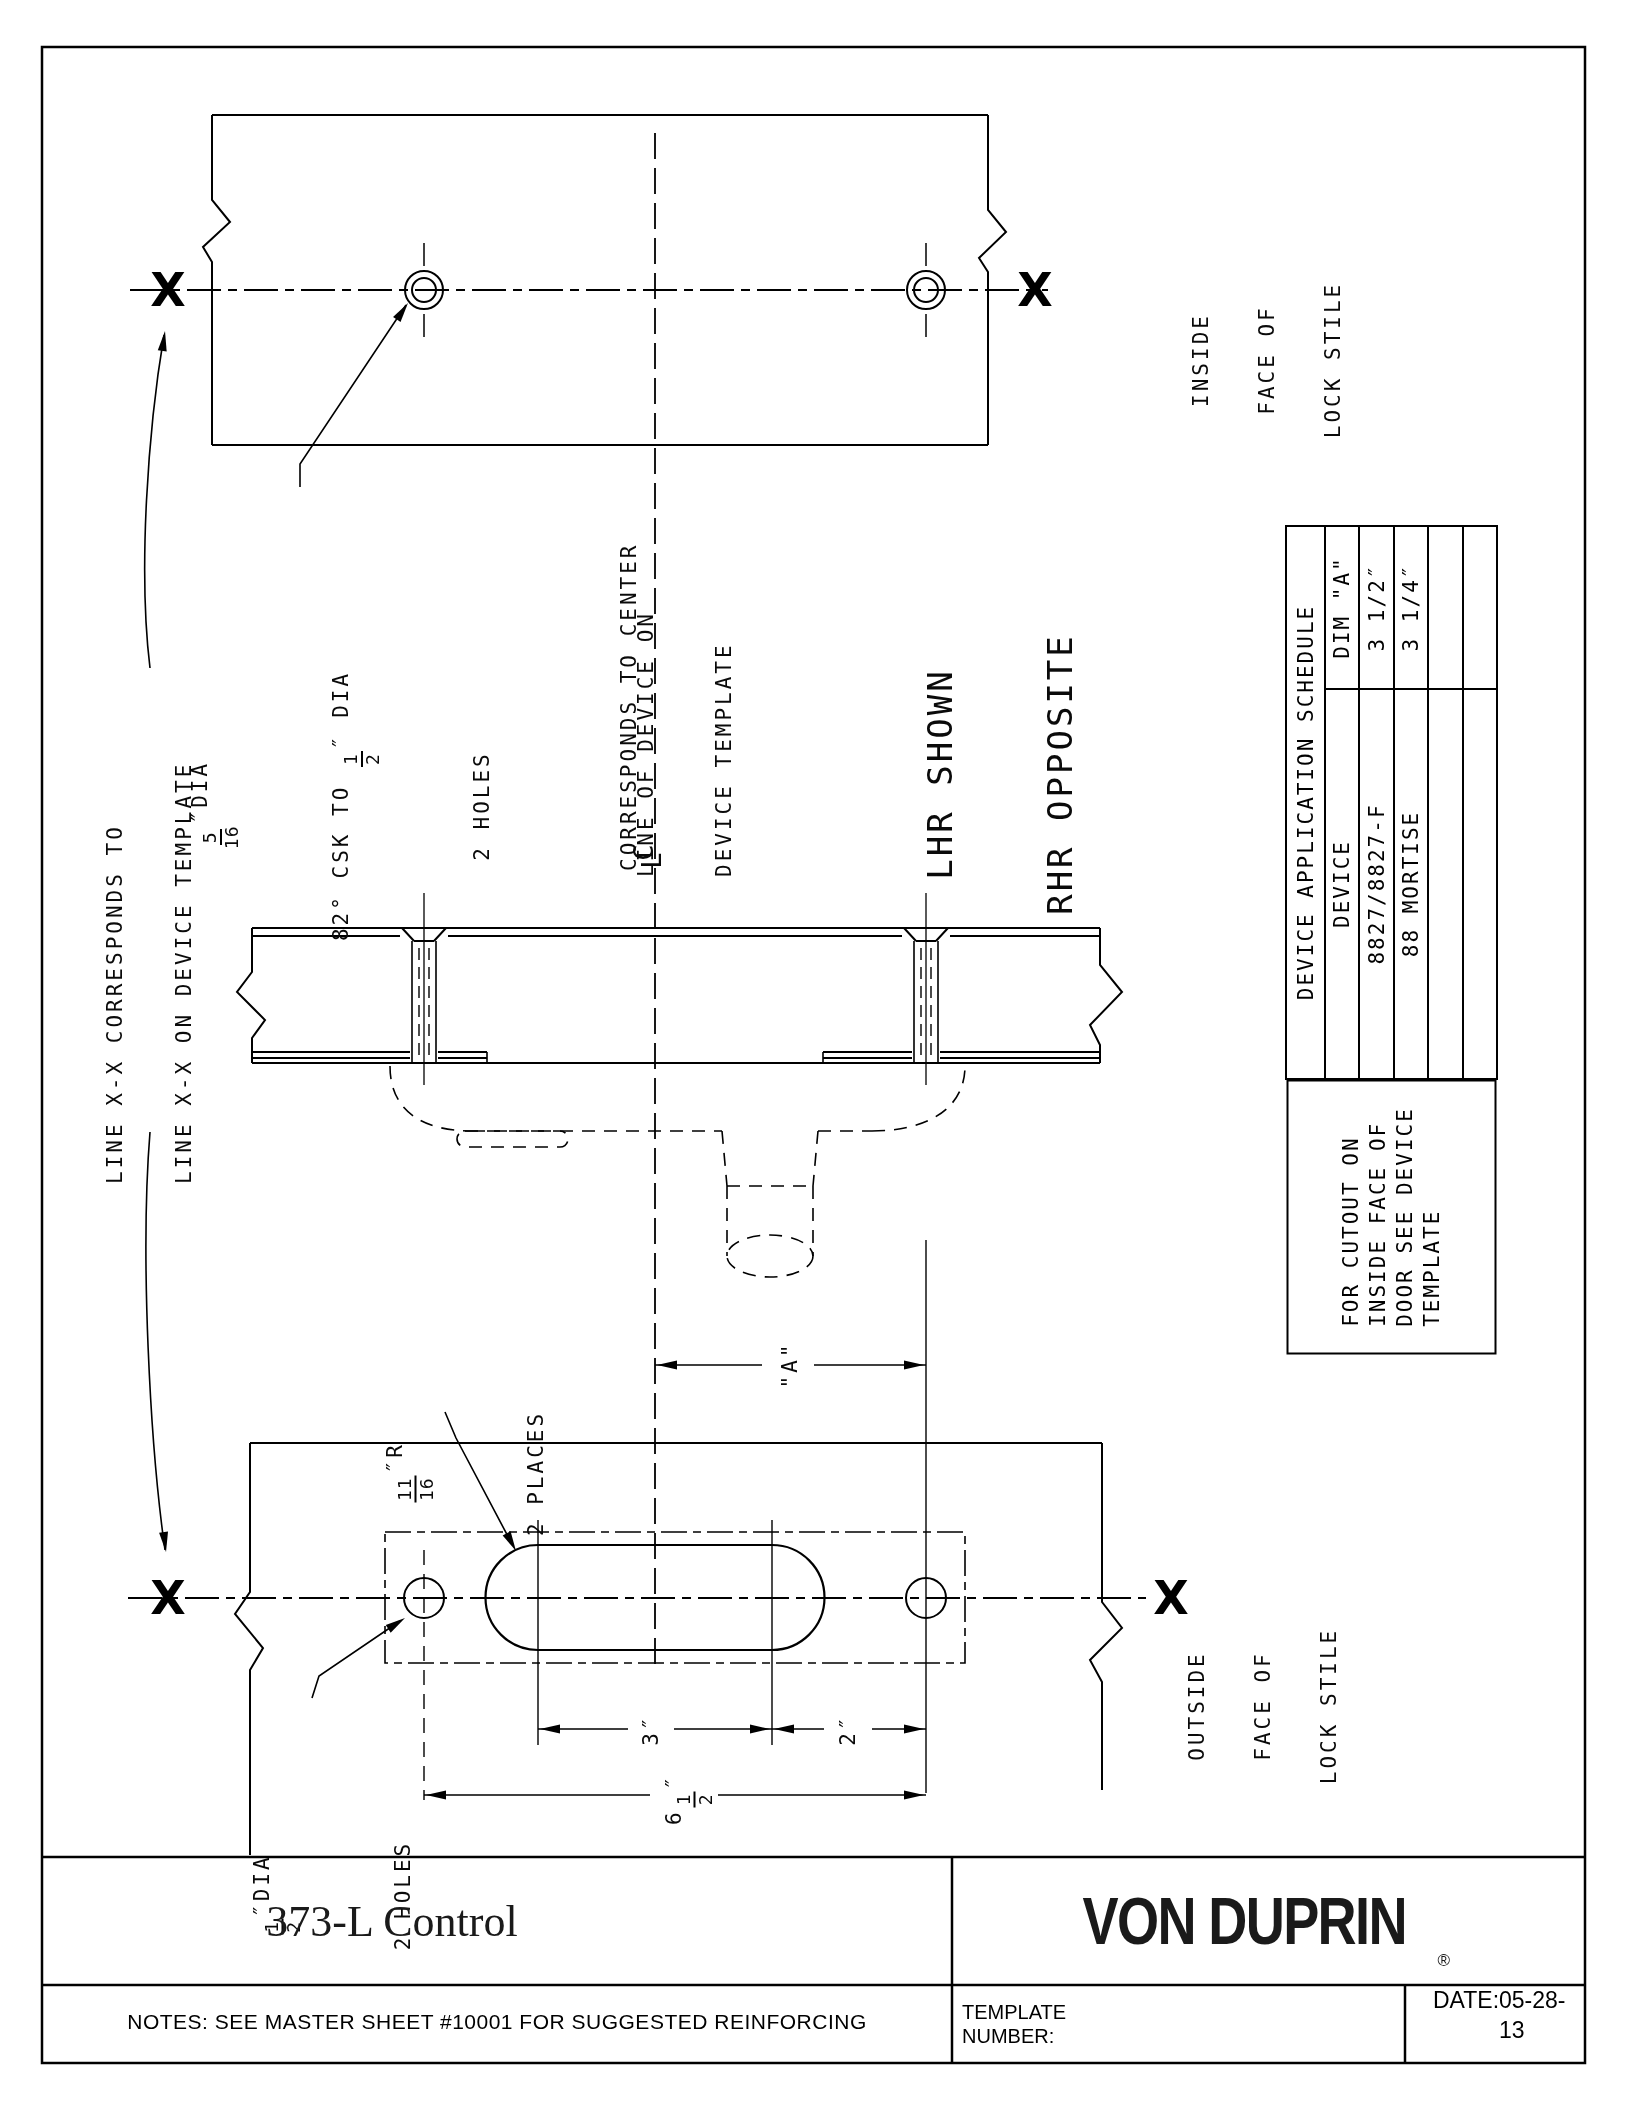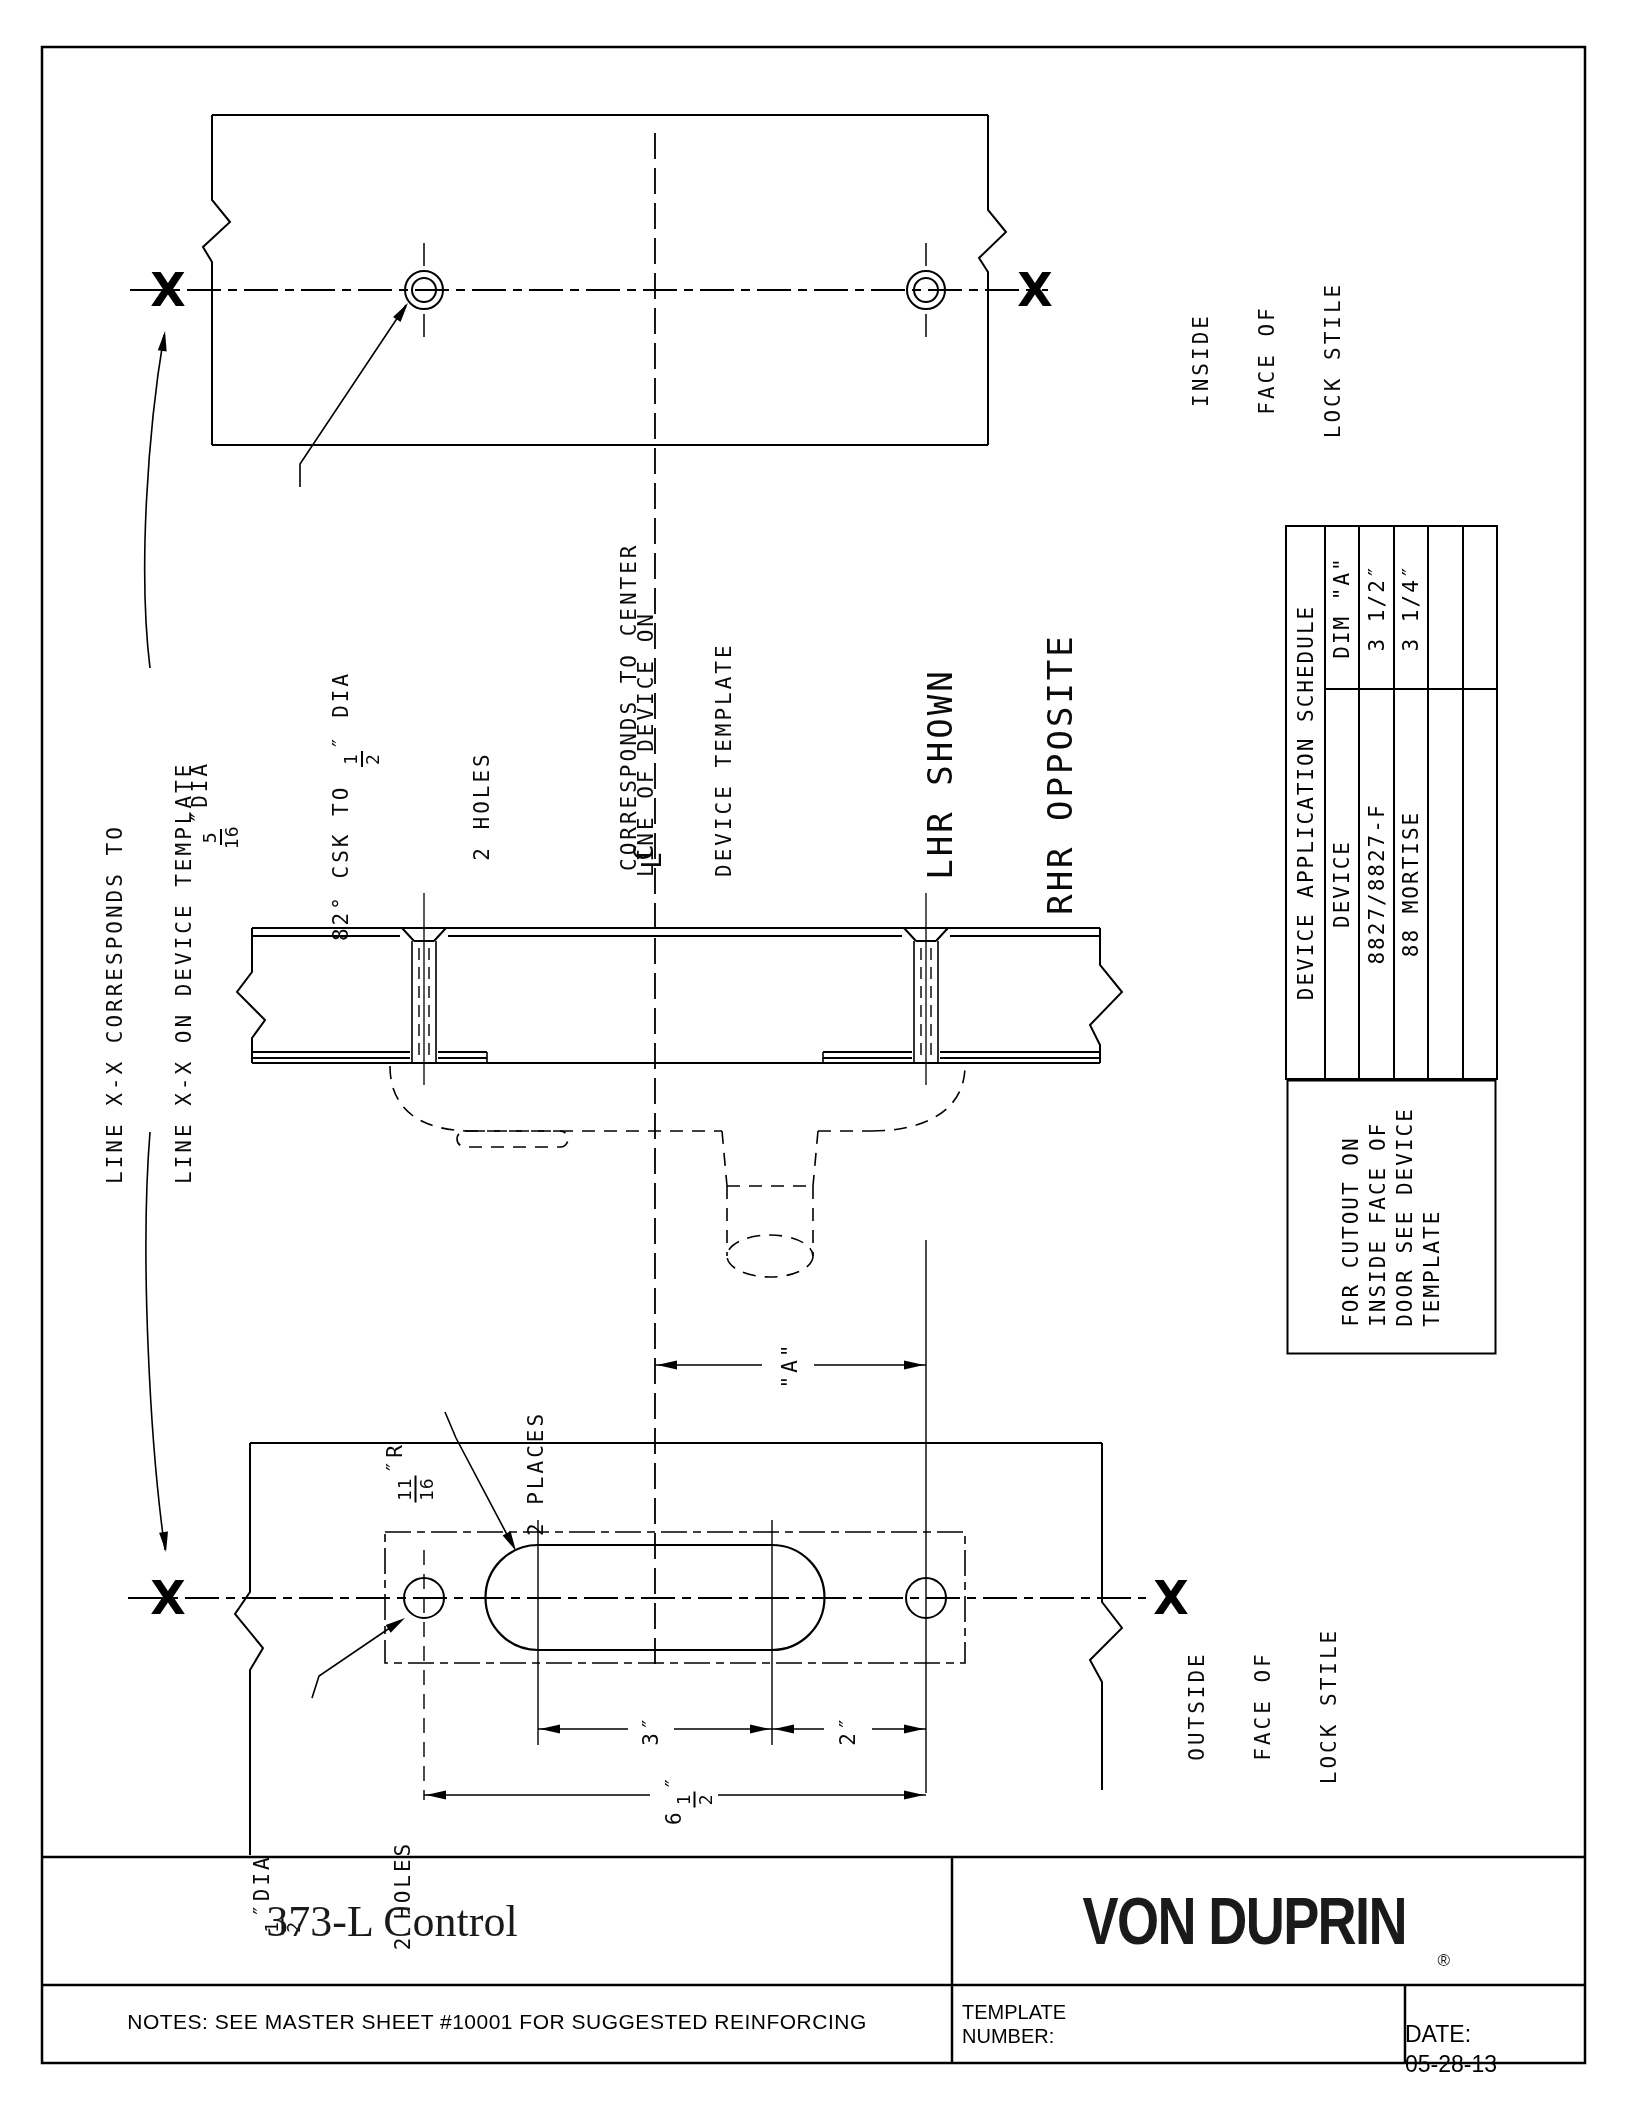--- a/index.html
+++ b/index.html
@@ -35,21 +35,21 @@
           letter-spacing:-2px;}
   .t-logo .stretch{display:inline-block;transform:scaleX(0.82);}
   .t-logo .reg{font-size:17px;font-weight:400;align-self:flex-end;margin:0 0 14px -4px;letter-spacing:0;}
   .t-notes{font-family:"Liberation Sans",sans-serif;font-size:21px;letter-spacing:.5px;
            display:flex;align-items:center;justify-content:center;}
   .t-tmpl{display:flex;align-items:center;}
   .t-tmpl-label{font-family:"Liberation Sans",sans-serif;font-size:20px;line-height:24px;padding-left:10px;}
   .t-tmpl-num{font-family:"Liberation Sans",sans-serif;font-size:48px;flex:1;text-align:center;
               padding-right:40px;color:#1a1a1a;}
   .t-date{font-family:"Liberation Sans",sans-serif;font-size:23px;line-height:30px;
-          display:flex;flex-direction:column;justify-content:center;padding-left:0;margin-top:25px;}
+          display:flex;flex-direction:row;justify-content:center;padding-left:28px;}
 </style>
 </head>
 <body>
 
 <div id="page">
 
   <svg id="linework" width="1632" height="2112" viewBox="0 0 1632 2112">
 
     <g stroke="#000" fill="none">
       <rect x="42" y="47" width="1543" height="2016" stroke-width="2.5"></rect>

